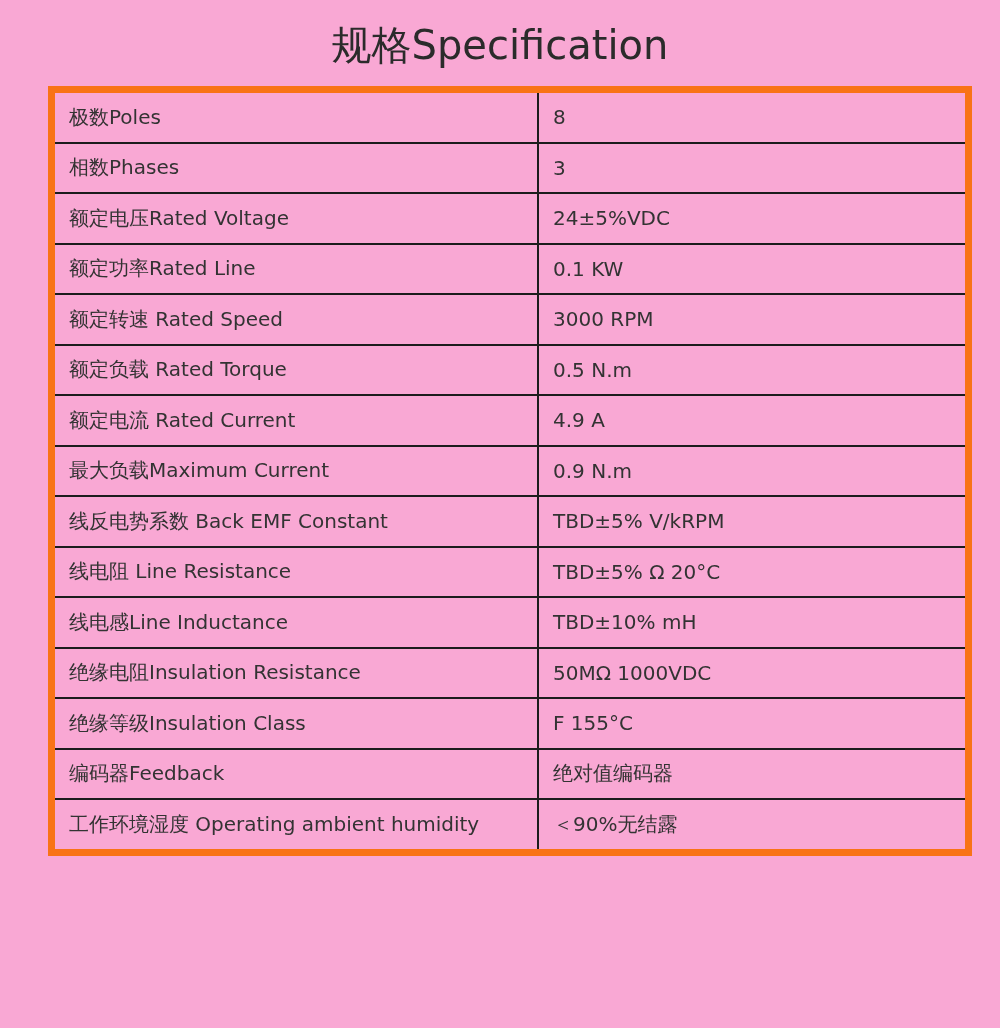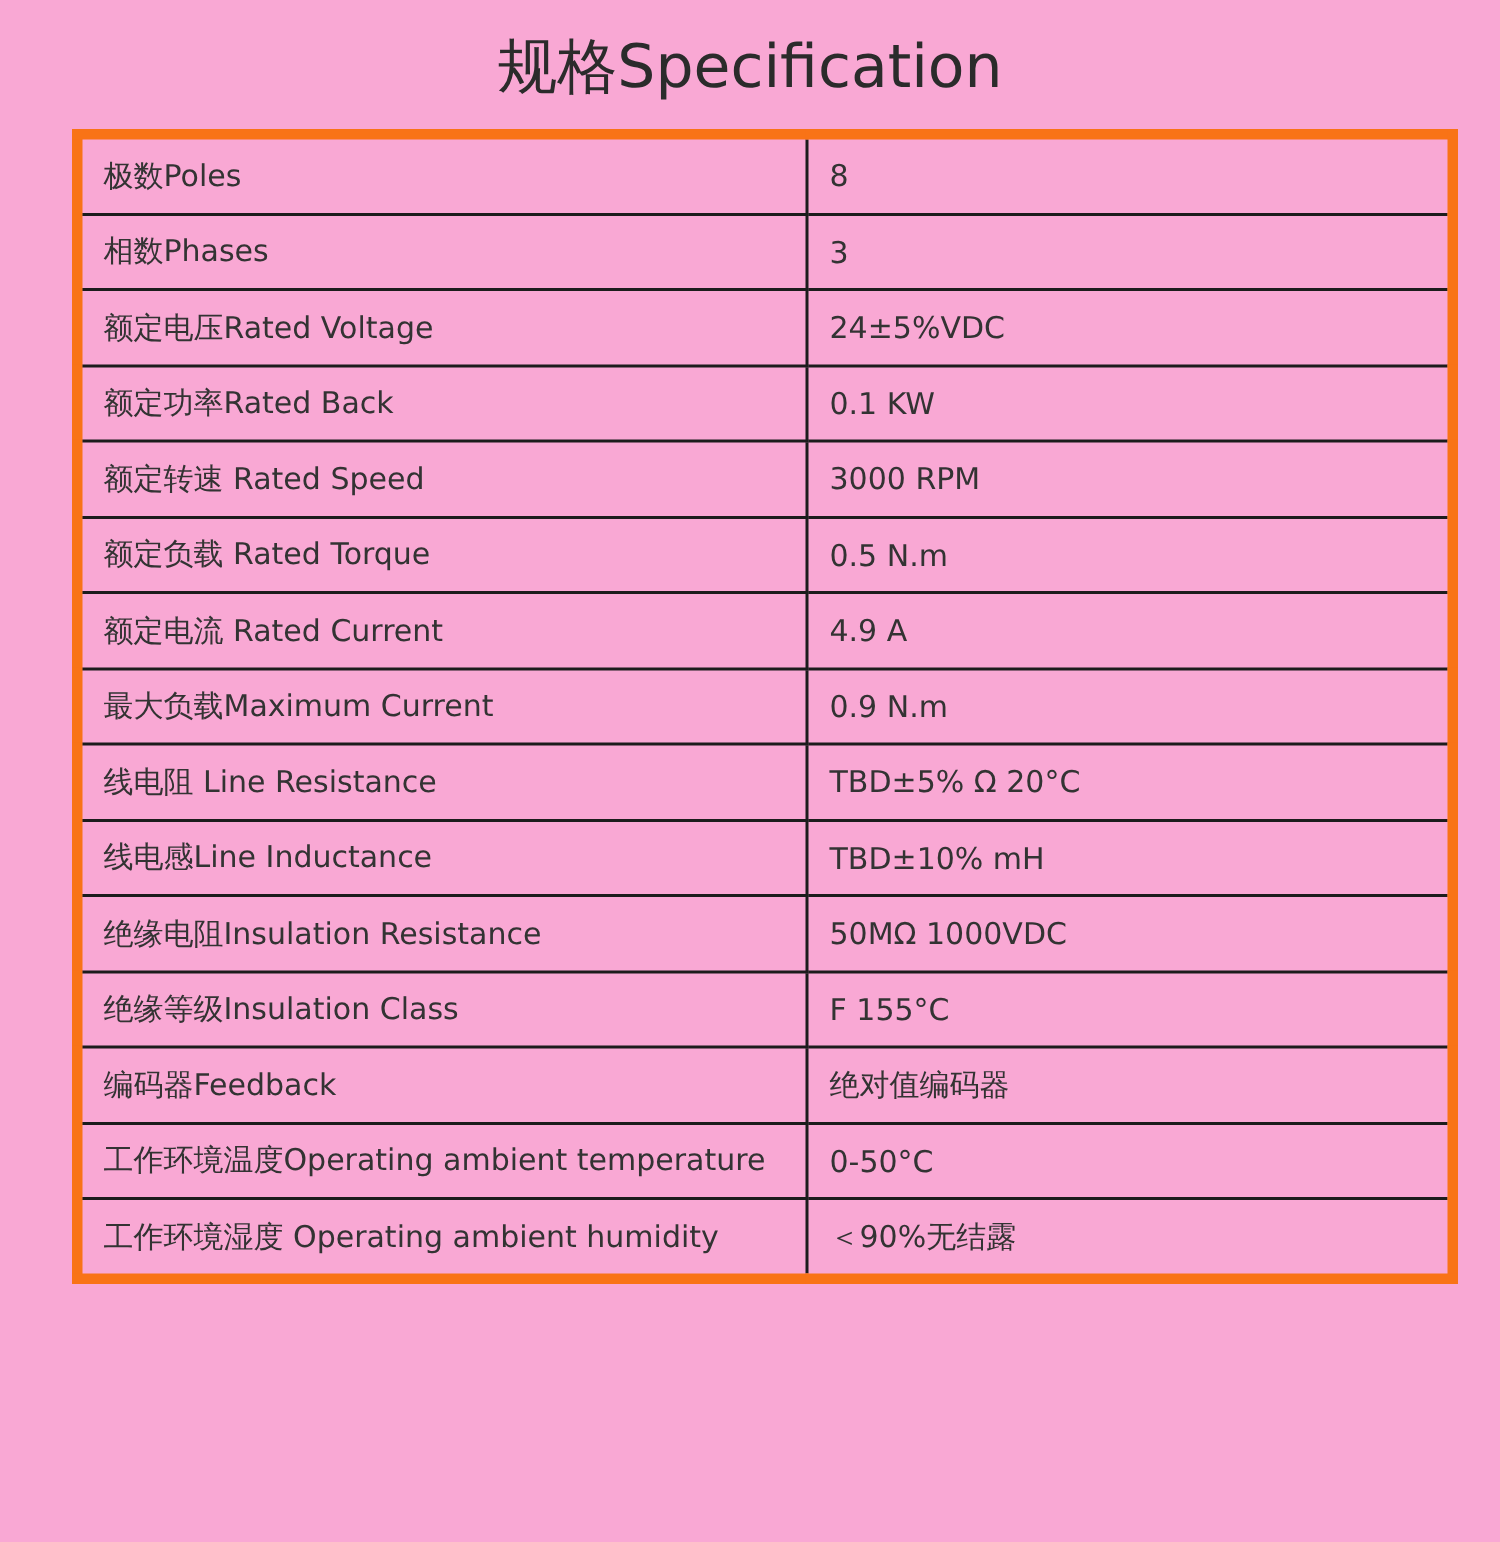--- a/index.html
+++ b/index.html
@@ -66,21 +66,21 @@
     <td class="label-cell">相数Phases</td>
     <td class="value-cell">3</td>
   </tr>
 
   <tr>
     <td class="label-cell">额定电压Rated Voltage</td>
     <td class="value-cell">24±5%VDC</td>
   </tr>
 
   <tr>
-    <td class="label-cell">额定功率Rated Back</td>
+    <td class="label-cell">额定功率Rated Line</td>
     <td class="value-cell">0.1 KW</td>
   </tr>
 
   <tr>
     <td class="label-cell">额定转速 Rated Speed</td>
     <td class="value-cell">3000 RPM</td>
   </tr>
 
   <tr>
     <td class="label-cell">额定负载 Rated Torque</td>
@@ -90,20 +90,24 @@
   <tr>
     <td class="label-cell">额定电流 Rated Current</td>
     <td class="value-cell">4.9 A</td>
   </tr>
 
   <tr>
     <td class="label-cell">最大负载Maximum Current</td>
     <td class="value-cell">0.9 N.m</td>
   </tr>
 
+  <tr>
+    <td class="label-cell">线反电势系数 Back EMF Constant</td>
+    <td class="value-cell">TBD±5% V/kRPM</td>
+  </tr>
 
   <tr>
     <td class="label-cell">线电阻 Line Resistance</td>
     <td class="value-cell">TBD±5% Ω 20°C</td>
   </tr>
 
   <tr>
     <td class="label-cell">线电感Line Inductance</td>
     <td class="value-cell">TBD±10% mH</td>
   </tr>
@@ -118,24 +122,20 @@
     <td class="value-cell">F 155°C</td>
   </tr>
 
 
   <tr>
     <td class="label-cell">编码器Feedback</td>
     <td class="value-cell">绝对值编码器</td>
   </tr>
 
 
-  <tr>
-    <td class="label-cell">工作环境温度Operating ambient temperature</td>
-    <td class="value-cell">0-50°C</td>
-  </tr>
 
   <tr>
     <td class="label-cell">工作环境湿度 Operating ambient humidity</td>
     <td class="value-cell">＜90%无结露</td>
   </tr>
 </tbody>
   </table>
 </div>
 
 </body></html>

